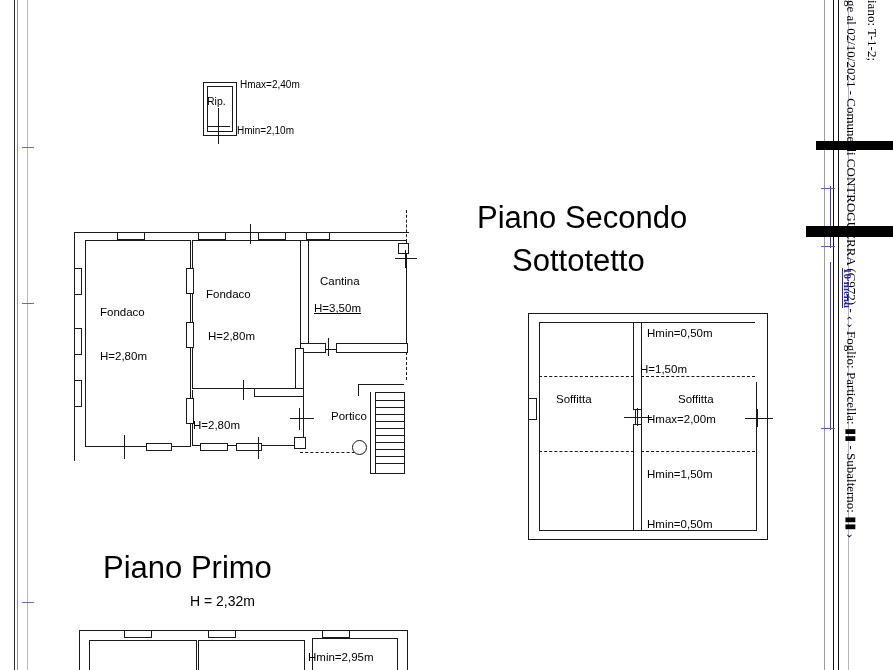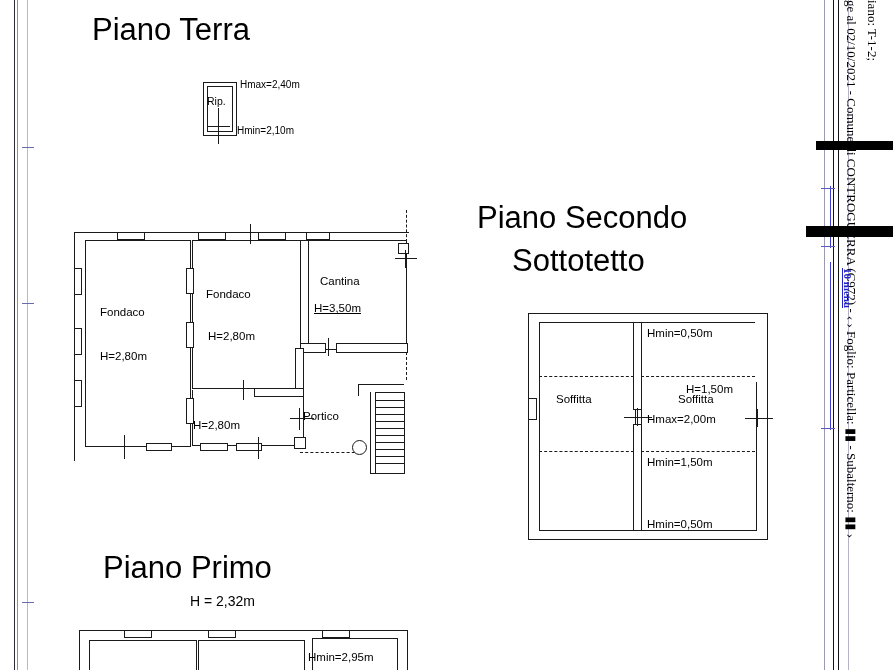--- a/index.html
+++ b/index.html
@@ -101,21 +101,20 @@
 
 <div class="page">
 
   <div class="rule r1"></div>
   <div class="rule r2"></div>
   <div class="rule r3"></div>
   <div class="tick" style="top:147px;"></div>
   <div class="tick" style="top:303px;"></div>
   <div class="tick" style="top:602px;"></div>
 
-  <div class="h-title" style="left:92px;top:12px;">Piano Terra</div>
 
   <div class="plan">
     <div class="wall" style="left:203px;top:82px;width:32px;height:52px;"></div>
     <div class="room" style="left:207px;top:86px;width:24px;height:44px;"></div>
     <div class="axis" style="left:218px;top:108px;width:1px;height:36px;"></div>
     <div class="axis" style="left:208px;top:126px;width:22px;height:1px;"></div>
     <div class="lbl" style="left:207px;top:95px;font-size:10.5px;">Rip.</div>
     <div class="lbl sm" style="left:240px;top:79px;">Hmax=2,40m</div>
     <div class="lbl sm" style="left:237px;top:125px;">Hmin=2,10m</div>
   </div>
@@ -132,21 +131,21 @@
     <div class="lbl" style="left:206px;top:288px;">Fondaco</div>
     <div class="lbl" style="left:208px;top:330px;">H=2,80m</div>
 
     <div class="room" style="left:192px;top:390px;width:110px;height:55px;border-top:none;"></div>
     <div class="lbl" style="left:193px;top:419px;">H=2,80m</div>
 
     <div class="room" style="left:305px;top:240px;width:100px;height:108px;"></div>
     <div class="lbl" style="left:320px;top:275px;">Cantina</div>
     <div class="lbl" style="left:314px;top:302px;text-decoration:underline;">H=3,50m</div>
 
-    <div class="lbl" style="left:303px;top:410px;">Portico</div>
+    <div class="lbl" style="left:303px;top:410px;padding-left:28px;">Portico</div>
 
     <div class="dashv" style="left:406px;top:210px;height:32px;"></div>
     <div class="dashv" style="left:406px;top:268px;height:82px;"></div>
     <div class="dashv" style="left:406px;top:352px;height:28px;"></div>
     <div class="dash" style="left:300px;top:452px;width:60px;"></div>
 
     <div class="wall" style="left:300px;top:240px;width:7px;height:108px;background:#fff;"></div>
     <div class="wall" style="left:300px;top:343px;width:24px;height:8px;"></div>
     <div class="wall" style="left:336px;top:343px;width:70px;height:8px;"></div>
     <div class="wall" style="left:295px;top:348px;width:7px;height:46px;"></div>
@@ -221,23 +220,23 @@
 
     <div class="op" style="left:528px;top:398px;width:7px;height:20px;"></div>
     <div class="op" style="left:755px;top:322px;width:7px;height:60px;border:none;background:#fff;"></div>
 
     <div class="axis" style="left:624px;top:417px;width:28px;height:1px;"></div>
     <div class="axis" style="left:637px;top:408px;width:1px;height:18px;"></div>
     <div class="axis" style="left:745px;top:418px;width:28px;height:1px;"></div>
     <div class="axis" style="left:757px;top:409px;width:1px;height:18px;"></div>
 
     <div class="lbl" style="left:647px;top:327px;">Hmin=0,50m</div>
-    <div class="lbl" style="left:686px;top:363px;margin-top:20px;">H=1,50m</div>
+    <div class="lbl" style="left:640px;top:363px;">H=1,50m</div>
     <div class="lbl" style="left:647px;top:413px;">Hmax=2,00m</div>
-    <div class="lbl" style="left:647px;top:456px;">Hmin=1,50m</div>
+    <div class="lbl" style="left:647px;top:468px;">Hmin=1,50m</div>
     <div class="lbl" style="left:647px;top:518px;">Hmin=0,50m</div>
   </div>
 
   <div class="h-title" style="left:103px;top:550px;">Piano Primo</div>
   <div class="h-sub" style="left:190px;top:593px;">H = 2,32m</div>
 
   <div class="plan">
     <div class="wall" style="left:79px;top:630px;width:327px;height:60px;border-bottom:none;"></div>
     <div class="room" style="left:89px;top:640px;width:106px;height:50px;border-bottom:none;"></div>
     <div class="room" style="left:198px;top:640px;width:105px;height:50px;border-bottom:none;"></div>

